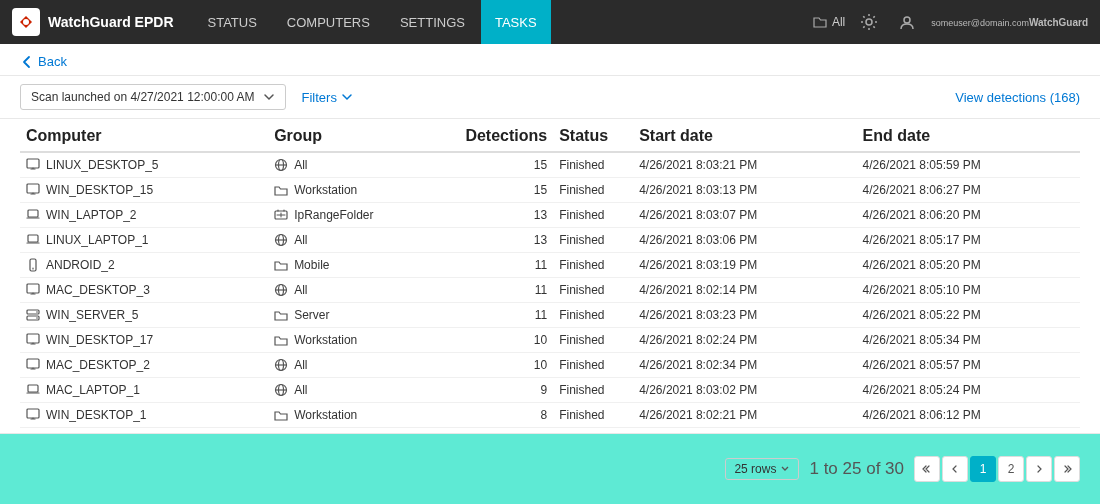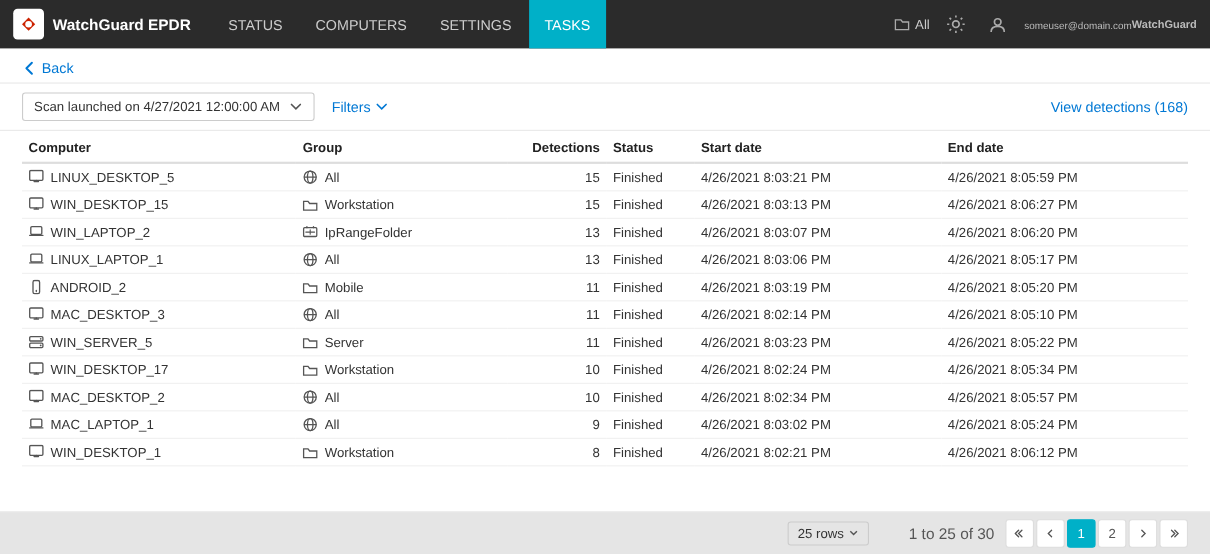--- a/index.html
+++ b/index.html
@@ -166,21 +166,21 @@
       overflow-y: auto;
       padding: 0 20px;
     }
     table {
       width: 100%;
       border-collapse: collapse;
     }
     thead tr th {
       text-align: left;
       font-weight: 600;
-      font-size: 12px;
+      font-size: 16px;
       color: #222;
       padding: 8px 6px 6px 6px;
       border-bottom: 2px solid #ddd;
       white-space: nowrap;
     }
     tbody tr td {
       padding: 5px 6px;
       font-size: 12px;
       color: #333;
       border-bottom: 1px solid #f0f0f0;
@@ -198,39 +198,38 @@
       align-items: center;
       justify-content: center;
       flex-shrink: 0;
     }
 
     
     .table-footer {
       display: flex;
       align-items: center;
       justify-content: flex-end;
-      padding: 6px 20px;
+      padding: 22px 20px;
       border-top: 1px solid #e8e8e8;
       gap: 10px;
-      background: #e5e5e5;
+      background: #5eead4;
     }
     .rows-select {
       display: flex;
       align-items: center;
       gap: 4px;
       font-size: 12px;
       border: 1px solid #ccc;
       border-radius: 3px;
       padding: 3px 8px;
       cursor: pointer;
     }
     .pagination-info {
-      font-size: 14px;
+      font-size: 17px;
       color: #555;
-      margin-left: 26px;
     }
     .pagination-controls {
       display: flex;
       align-items: center;
       gap: 2px;
     }
     .pg-btn {
       width: 26px;
       height: 26px;
       display: flex;

